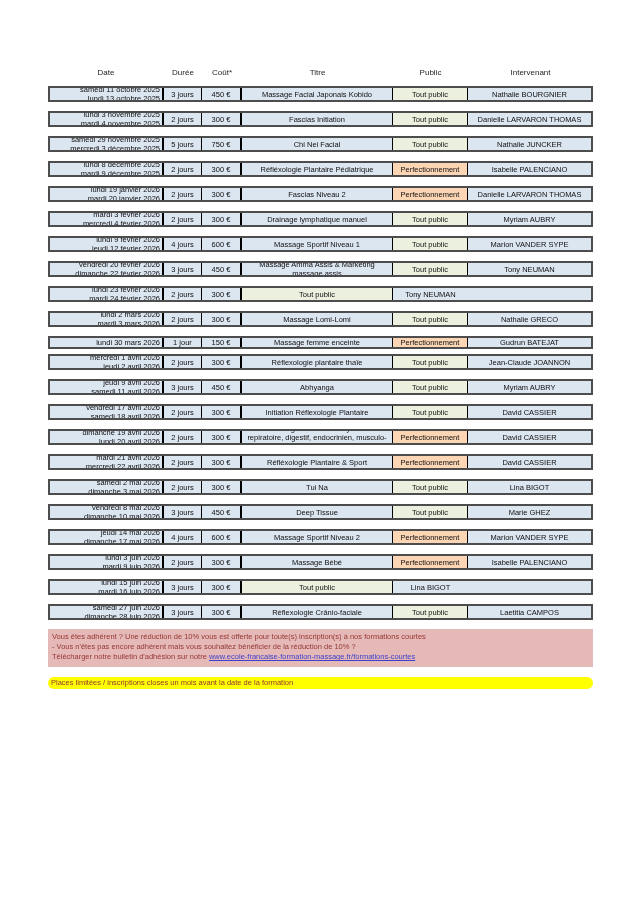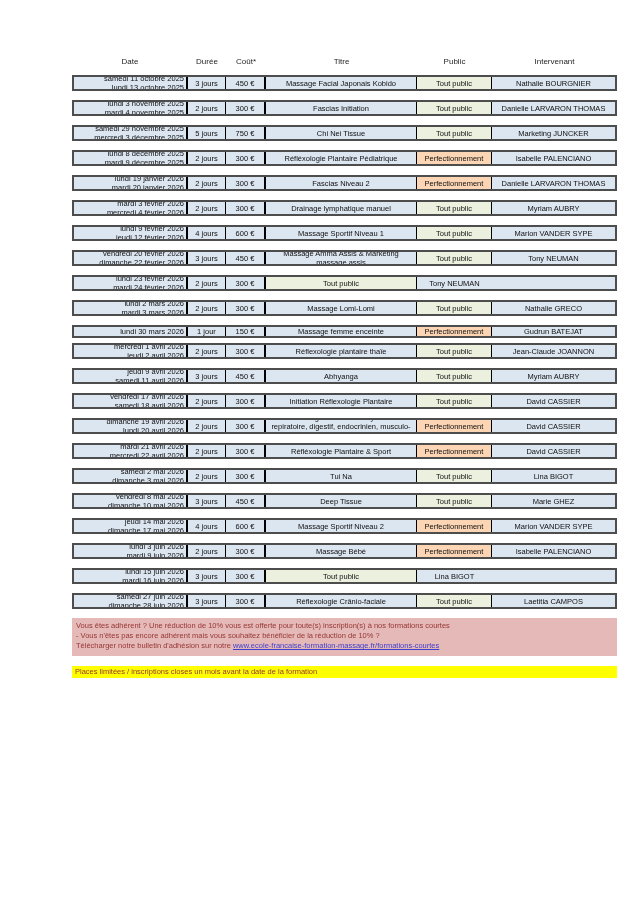--- a/index.html
+++ b/index.html
@@ -9,21 +9,21 @@
     --adhesion-bg:#e5b9b7;
     --notice-bg:#ffff00;
     --text-red:#953735;
     --link-blue:#4040cc;
     --row-border:#4d4d4d;
   }
   *{box-sizing:border-box;margin:0;padding:0;}
   html,body{background:#ffffff;}
   body{width:641px;height:906px;font-family:"Liberation Sans", sans-serif;-webkit-font-smoothing:antialiased;}
   .page{position:relative;width:641px;height:906px;background:#ffffff;overflow:hidden;}
-  .table-wrap{position:absolute;left:48px;top:57px;width:545px;margin-left:24px;}
+  .table-wrap{position:absolute;left:48px;top:68px;width:545px;}
   .colhead{display:grid;grid-template-columns:116px 38px 40px 151px 75px 125px;margin-bottom:9px;}
   .colhead span{display:block;text-align:center;font-size:8px;color:#1f1f1f;}
   .row{
     display:grid;
     grid-template-columns:114px 38px 40px 151px 75px 123px;
     height:16px;
     margin-bottom:9px;
     border:2px solid var(--row-border);
     background:var(--cell-blue);
   }
@@ -42,21 +42,21 @@
   .cell.intervenant{border-right:none;border-radius:6px;}
   .adhesion{
     width:545px;margin-top:9px;background:var(--adhesion-bg);
     padding:3px 4px 4px 4px;
     font-size:7.5px;line-height:10.2px;color:var(--text-red);
   }
   .adhesion .link{color:var(--link-blue);text-decoration:underline;cursor:pointer;}
   .notice{
     width:545px;margin-top:10px;background:var(--notice-bg);
     padding:1px 2px 2px 3px;
-    font-size:7.5px;line-height:9px;color:var(--text-red);
+    font-size:7.5px;line-height:9px;color:var(--text-red);border-radius:6px;
   }
 </style>
 </head>
 <body>
 
 <div class="page">
   <div class="table-wrap">
     <div class="colhead">
       <span>Date</span>
       <span>Durée</span>
@@ -88,23 +88,23 @@
           <div class="cell public tout">Tout public</div>
           <div class="cell intervenant">Danielle LARVARON THOMAS</div>
         </div>
         <div class="row">
           <div class="cell date">
             <div>samedi 29 novembre 2025</div>
             <div>mercredi 3 décembre 2025</div>
           </div>
           <div class="cell duree">5 jours</div>
           <div class="cell cout">750 €</div>
-          <div class="cell titre">Chi Nei Tissue</div>
-          <div class="cell public tout">Tout public</div>
-          <div class="cell intervenant">Marketing JUNCKER</div>
+          <div class="cell titre">Chi Nei Facial</div>
+          <div class="cell public tout">Tout public</div>
+          <div class="cell intervenant">Nathalie JUNCKER</div>
         </div>
         <div class="row">
           <div class="cell date">
             <div>lundi 8 décembre 2025</div>
             <div>mardi 9 décembre 2025</div>
           </div>
           <div class="cell duree">2 jours</div>
           <div class="cell cout">300 €</div>
           <div class="cell titre">Réfléxologie Plantaire Pédiatrique</div>
           <div class="cell public perf">Perfectionnement</div>

